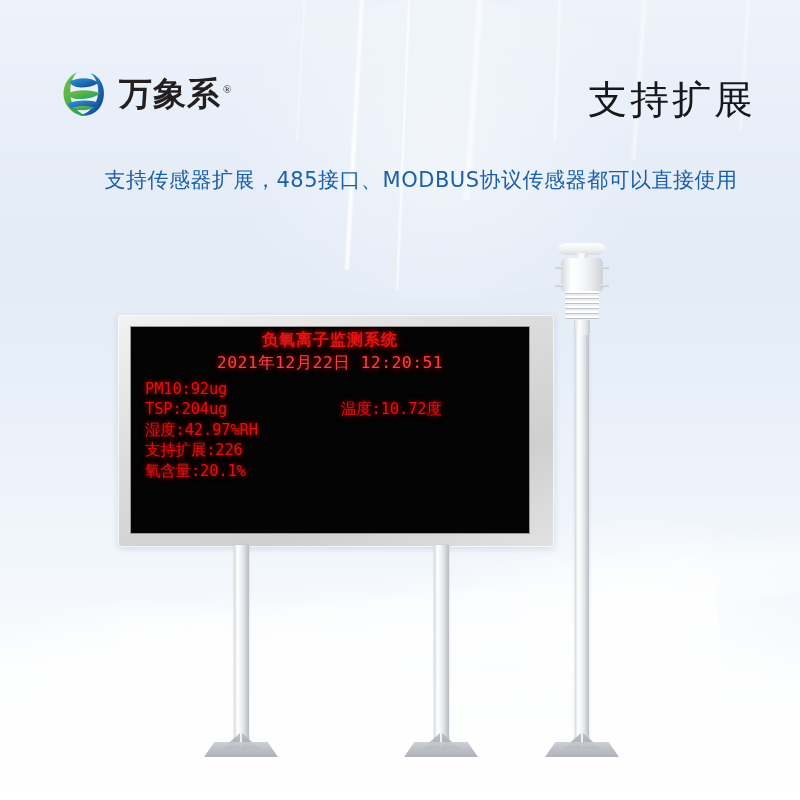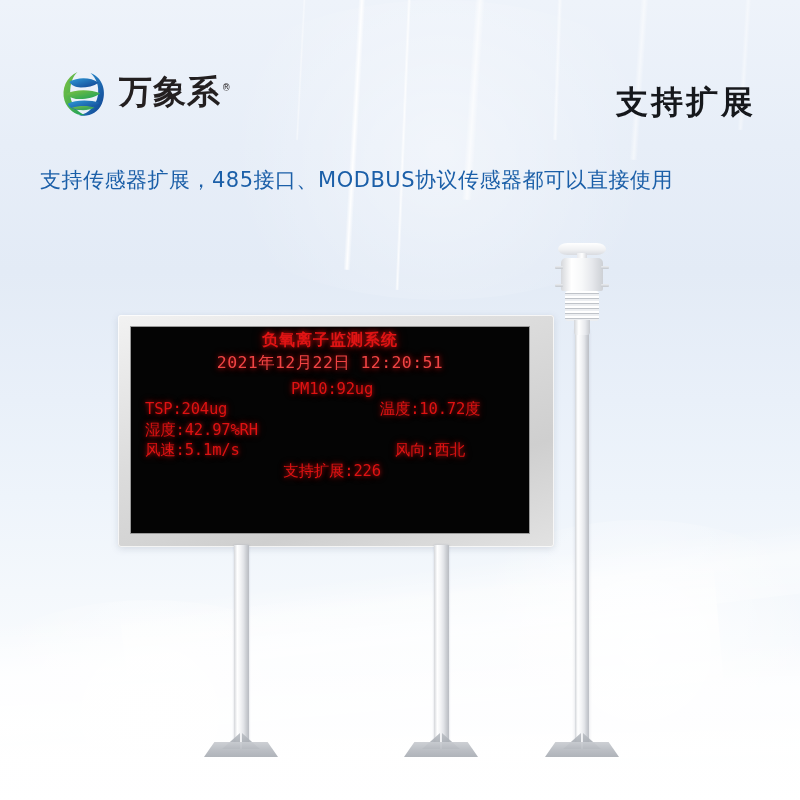--- a/index.html
+++ b/index.html
@@ -66,47 +66,47 @@
     position: absolute;
     left: 58px; top: 68px;
     display: flex; align-items: center; gap: 9px;
   }
   .logo-mark { width: 52px; height: 52px; display:block; }
   .logo-text {
     font-size: 33px;
     font-weight: bold;
     color: #231f20;
     letter-spacing: 1px;
-    font-family: Liberation Mono, monospace;
+    font-family: Liberation Serif, serif;
     line-height: 1;
     position: relative;
   }
   .logo-reg {
     font-size: 11px;
     vertical-align: super;
     font-weight: normal;
     margin-left: 2px;
   }
 
   .headline {
     position: absolute;
-    right: 44px; top: 86px;
-    font-size: 32px;
-    font-weight: bold;
+    right: 44px; top: 80px;
+    font-size: 39px;
+    font-weight: normal;
     color: #16181c;
     letter-spacing: 3px;
     font-family: "DejaVu Sans", "Liberation Sans", sans-serif;
     line-height: 1;
   }
 
   .subtitle {
     position: absolute;
-    left: 40px; top: 166px;
+    left: 65px; top: 166px;
     width: 712px;
-    text-align: left;
+    text-align: center;
     font-size: 21px;
     color: #1b5fa8;
     letter-spacing: .5px;
     font-family: "DejaVu Sans", "Liberation Sans", sans-serif;
     white-space: nowrap;
   }
 
   
   .billboard {
     position: absolute;
@@ -165,21 +165,21 @@
   }
   .led-cell {
     color: #de1212;
     font-family: "DejaVu Sans Mono", "Liberation Mono", monospace;
     font-size: 15.5px;
     letter-spacing: -.2px;
     white-space: nowrap;
     text-shadow: 0 0 4px rgba(222,18,18,.8), 0 0 9px rgba(190,0,0,.42);
   }
   .led-cell.col-a { width: 196px; flex: 0 0 196px; }
-  .led-cell.col-b { flex: 1 1 auto; text-align: center; }
+  .led-cell.col-b { flex: 1 1 auto; }
 
   
   .leg {
     position: absolute;
     width: 15px;
     background: linear-gradient(90deg,
       #d4d6da 0%, #ffffff 22%, #f2f3f5 45%,
       #e2e4e8 64%, #c8cbd0 85%, #b9bcc2 100%);
     box-shadow: 0 0 2px rgba(140,150,165,.35);
   }
@@ -320,25 +320,25 @@
           <span class="led-cell col-b">PM10:92ug</span>
         </div>
         <div class="led-row">
           <span class="led-cell col-a">TSP:204ug</span>
           <span class="led-cell col-b">温度:10.72度</span>
         </div>
         <div class="led-row">
           <span class="led-cell col-a">湿度:42.97%RH</span>
         </div>
         <div class="led-row">
-          <span class="led-cell col-a">风速:5.1m/s</span>
-          <span class="led-cell col-b">风向:西北</span>
-        </div>
-        <div class="led-row">
           <span class="led-cell col-b">支持扩展:226</span>
+        </div>
+        <div class="led-row">
+          <span class="led-cell col-a">氧含量:20.1%</span>
+          <span class="led-cell col-b"></span>
         </div>
       </div>
     </div>
   </div>
 
   <div class="leg l-left"></div>
   <div class="leg l-right"></div>
 
   <div class="mast"></div>
 

